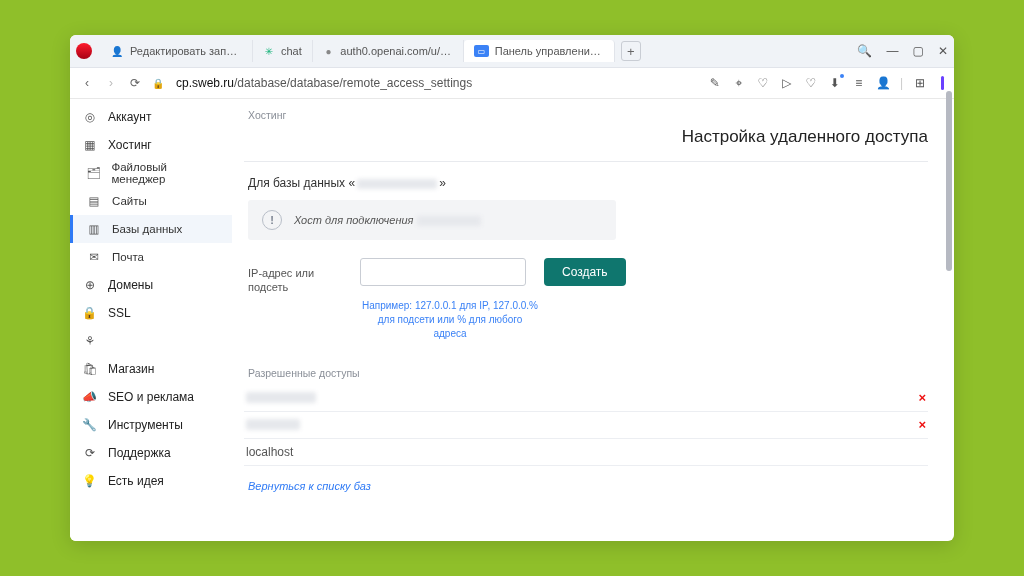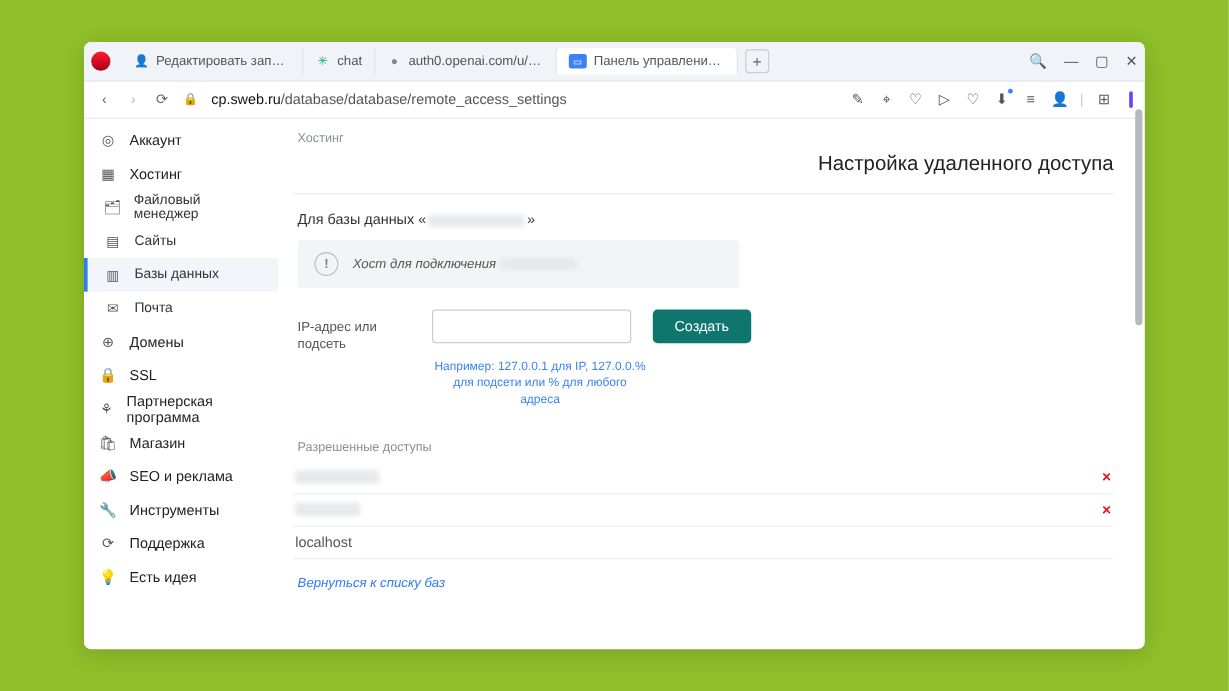--- a/index.html
+++ b/index.html
@@ -139,21 +139,20 @@
       <div class="nav-item">
           <span class="ic">⊕</span>
           <span>Домены</span>
         </div>
       <div class="nav-item">
           <span class="ic">🔒</span>
           <span>SSL</span>
         </div>
       <div class="nav-item">
           <span class="ic">⚘</span>
-          <span>Партнерская программа</span>
         </div>
       <div class="nav-item">
           <span class="ic">🛍</span>
           <span>Магазин</span>
         </div>
       <div class="nav-item">
           <span class="ic">📣</span>
           <span>SEO и реклама</span>
         </div>
       <div class="nav-item">

